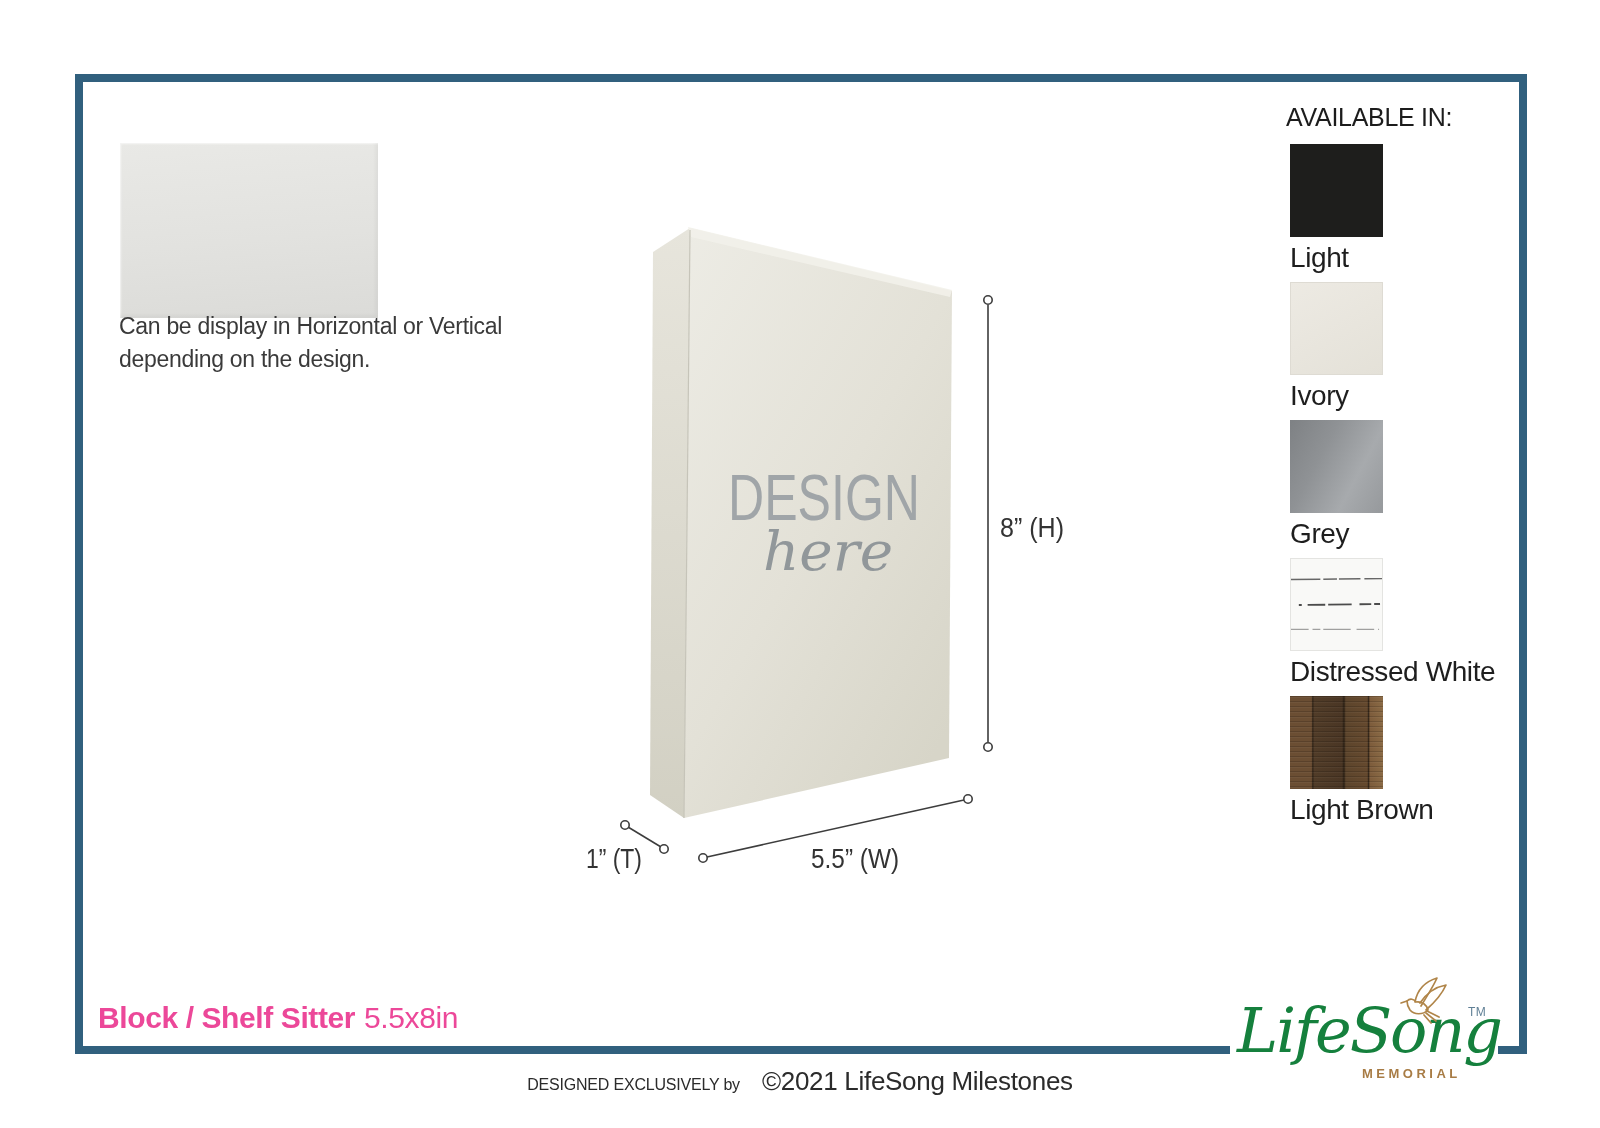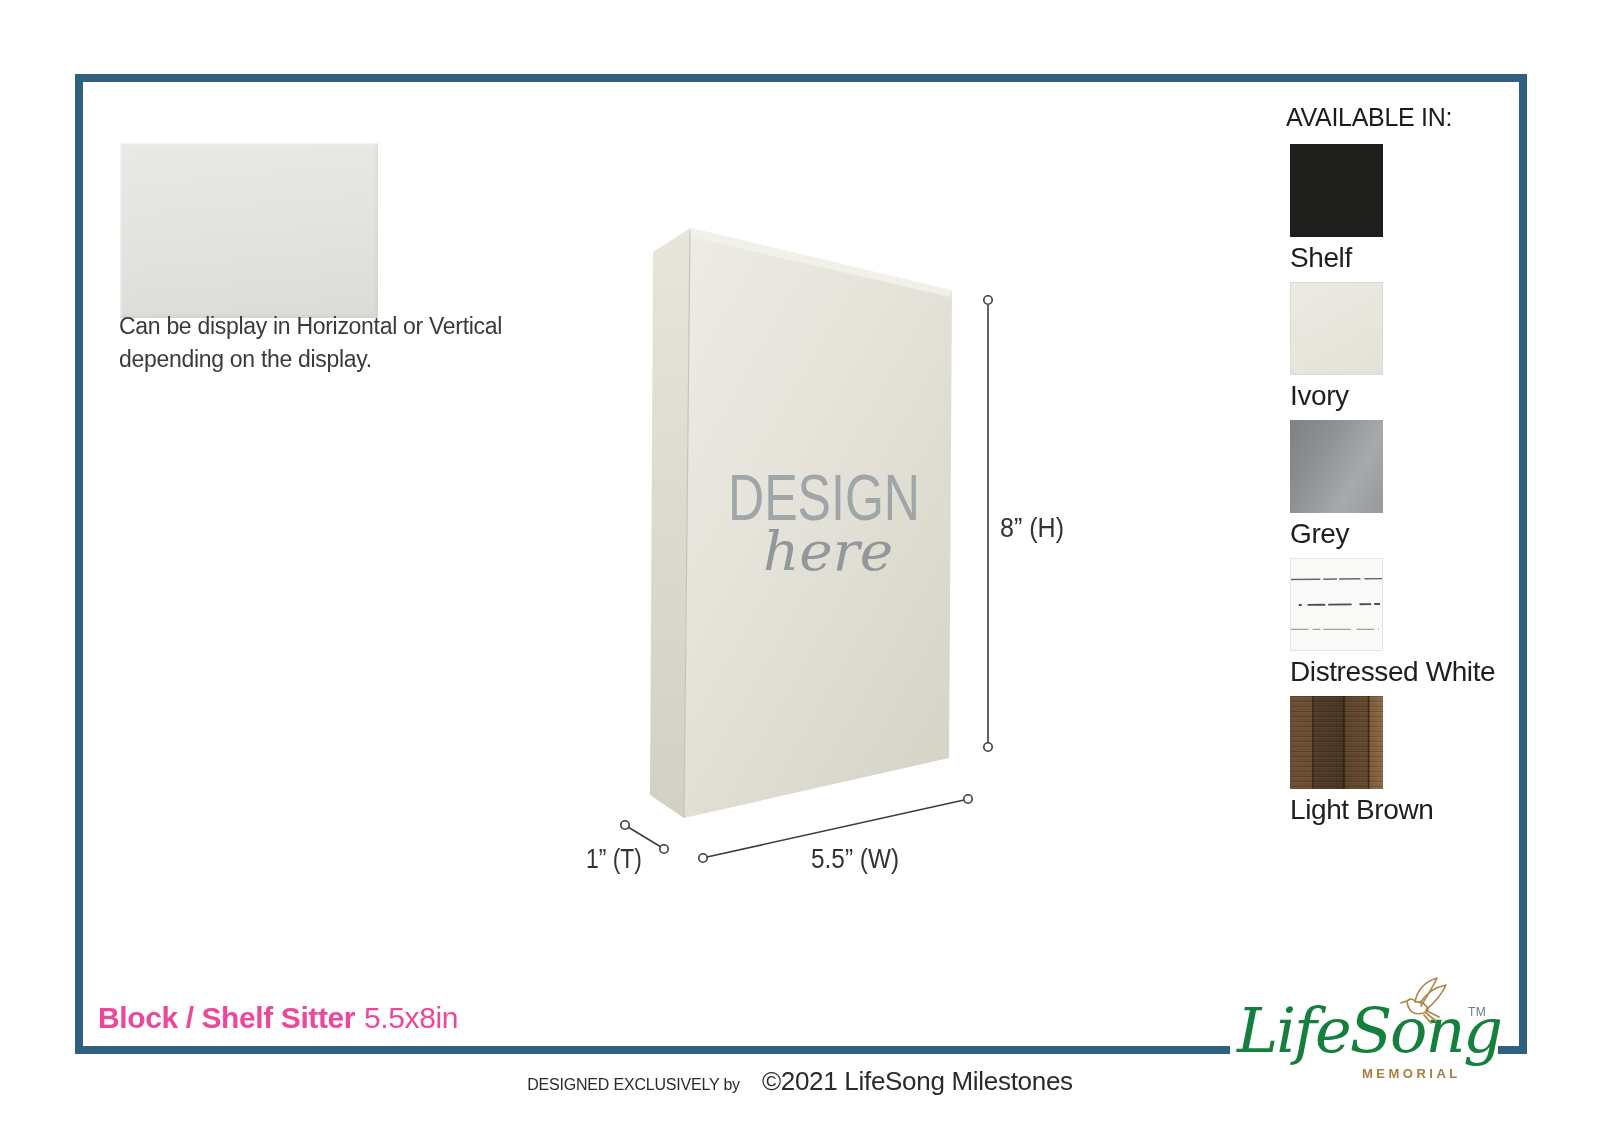--- a/index.html
+++ b/index.html
@@ -61,21 +61,21 @@
 
 <div class="bar" style="left:75px;top:74px;width:1452px;height:8px;"></div>
 <div class="bar" style="left:75px;top:74px;width:8px;height:980px;"></div>
 <div class="bar" style="left:1519px;top:74px;width:8px;height:980px;"></div>
 <div class="bar" style="left:75px;top:1046px;width:1155px;height:8px;"></div>
 <div class="bar" style="left:1498px;top:1046px;width:29px;height:8px;"></div>
 
 <div class="abs flat-rect"></div>
 <div class="abs caption">
   <div>Can be display in Horizontal or Vertical</div>
-  <div>depending on the display.</div>
+  <div>depending on the design.</div>
 </div>
 
 <svg class="abs" style="left:560px;top:190px;width:540px;height:710px;" viewBox="0 0 540 710">
   <defs>
     <linearGradient id="gFront" x1="0" y1="0" x2="0.8" y2="1">
       <stop offset="0" stop-color="#edece5"></stop>
       <stop offset="0.55" stop-color="#e3e1d7"></stop>
       <stop offset="1" stop-color="#d7d5c8"></stop>
     </linearGradient>
     <linearGradient id="gSide" x1="0" y1="0" x2="0" y2="1">
@@ -112,21 +112,21 @@
     <circle cx="104" cy="659" r="4.2" fill="#ffffff"></circle>
   </g>
   <text x="54" y="678" text-anchor="middle" font-family="Liberation Sans, sans-serif" font-size="28" textLength="56" lengthAdjust="spacingAndGlyphs" fill="#333333">1” (T)</text>
 </svg>
 
 <div class="abs panel">
   <div class="panel-title">AVAILABLE IN:</div>
 
   <div>
     <div class="swatch sw-black"></div>
-    <div class="sw-label">Shelf</div>
+    <div class="sw-label">Light</div>
   </div>
 
   <div>
     <div class="swatch sw-ivory"></div>
     <div class="sw-label">Ivory</div>
   </div>
 
   <div>
     <div class="swatch sw-grey"></div>
     <div class="sw-label">Grey</div>

